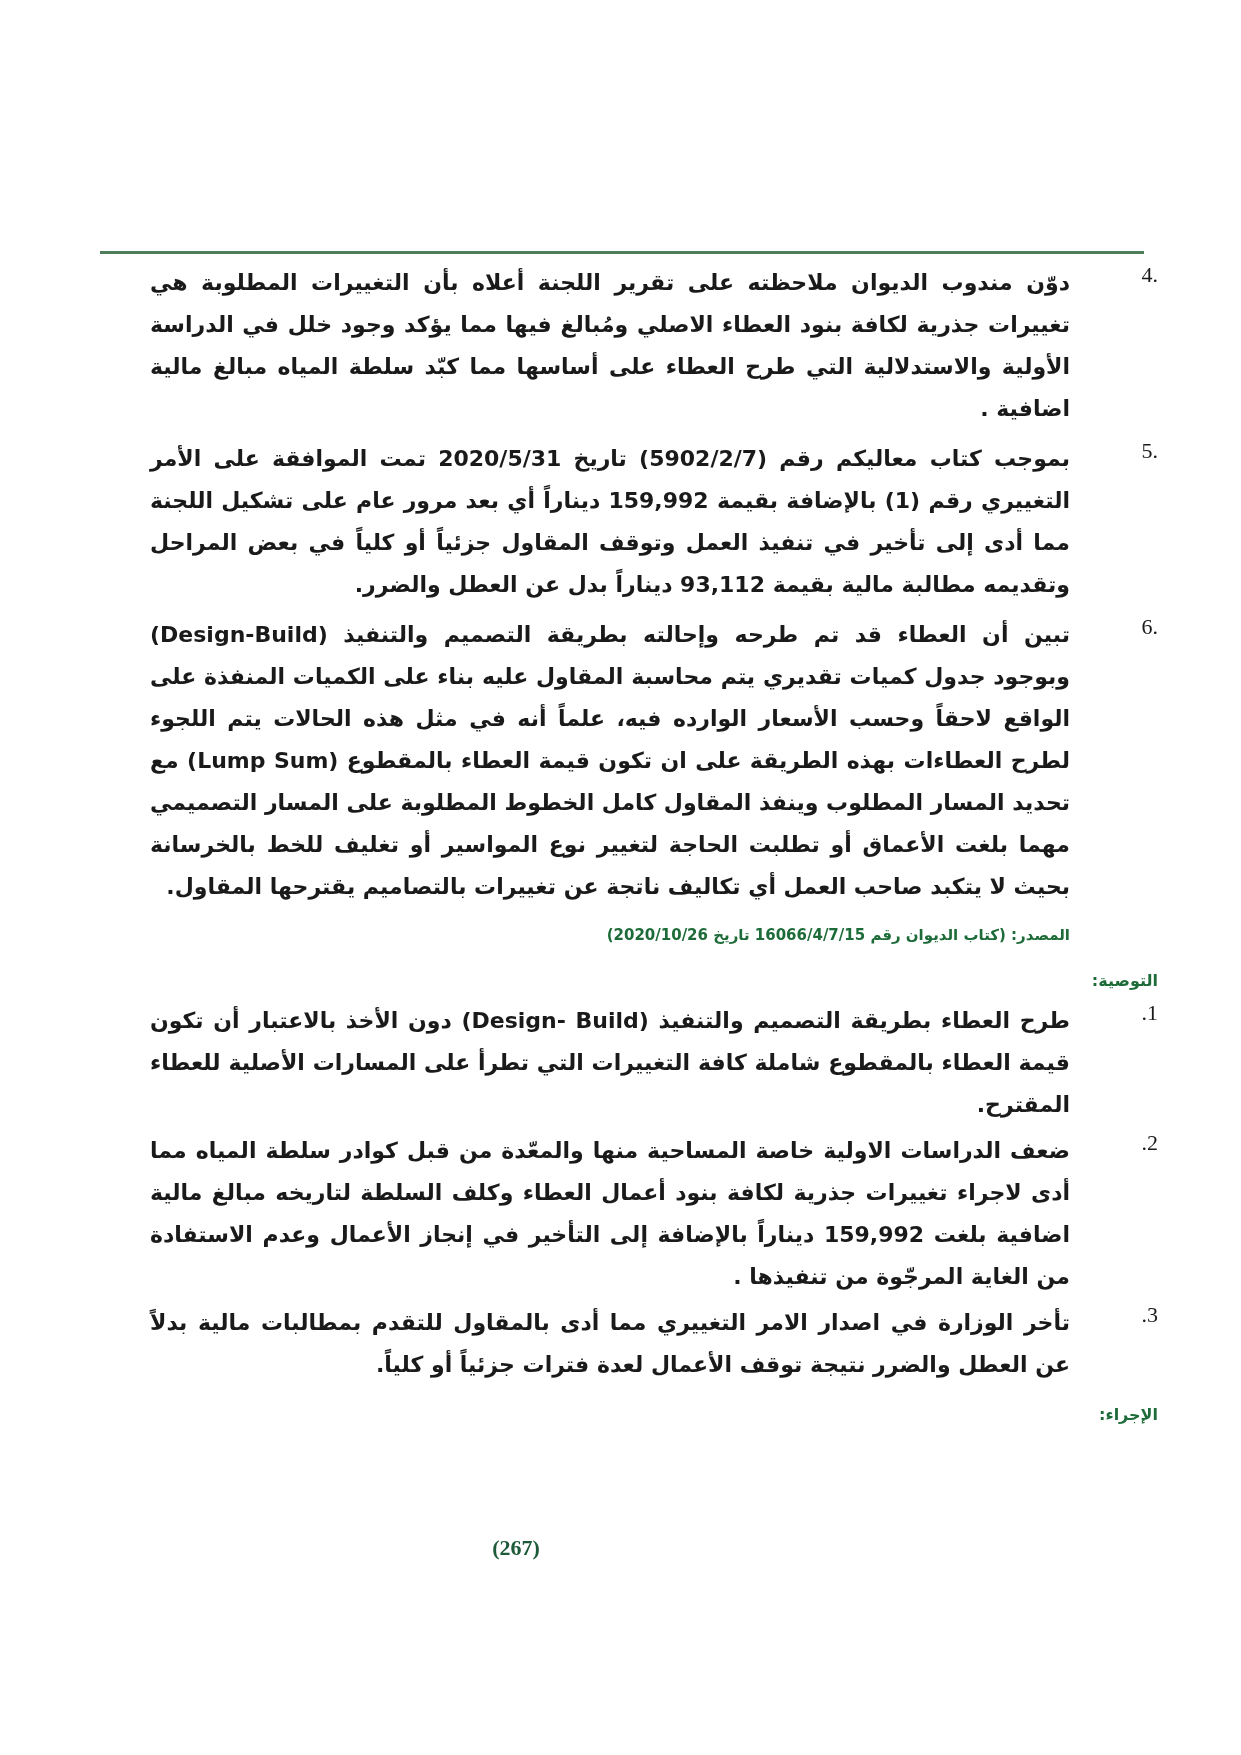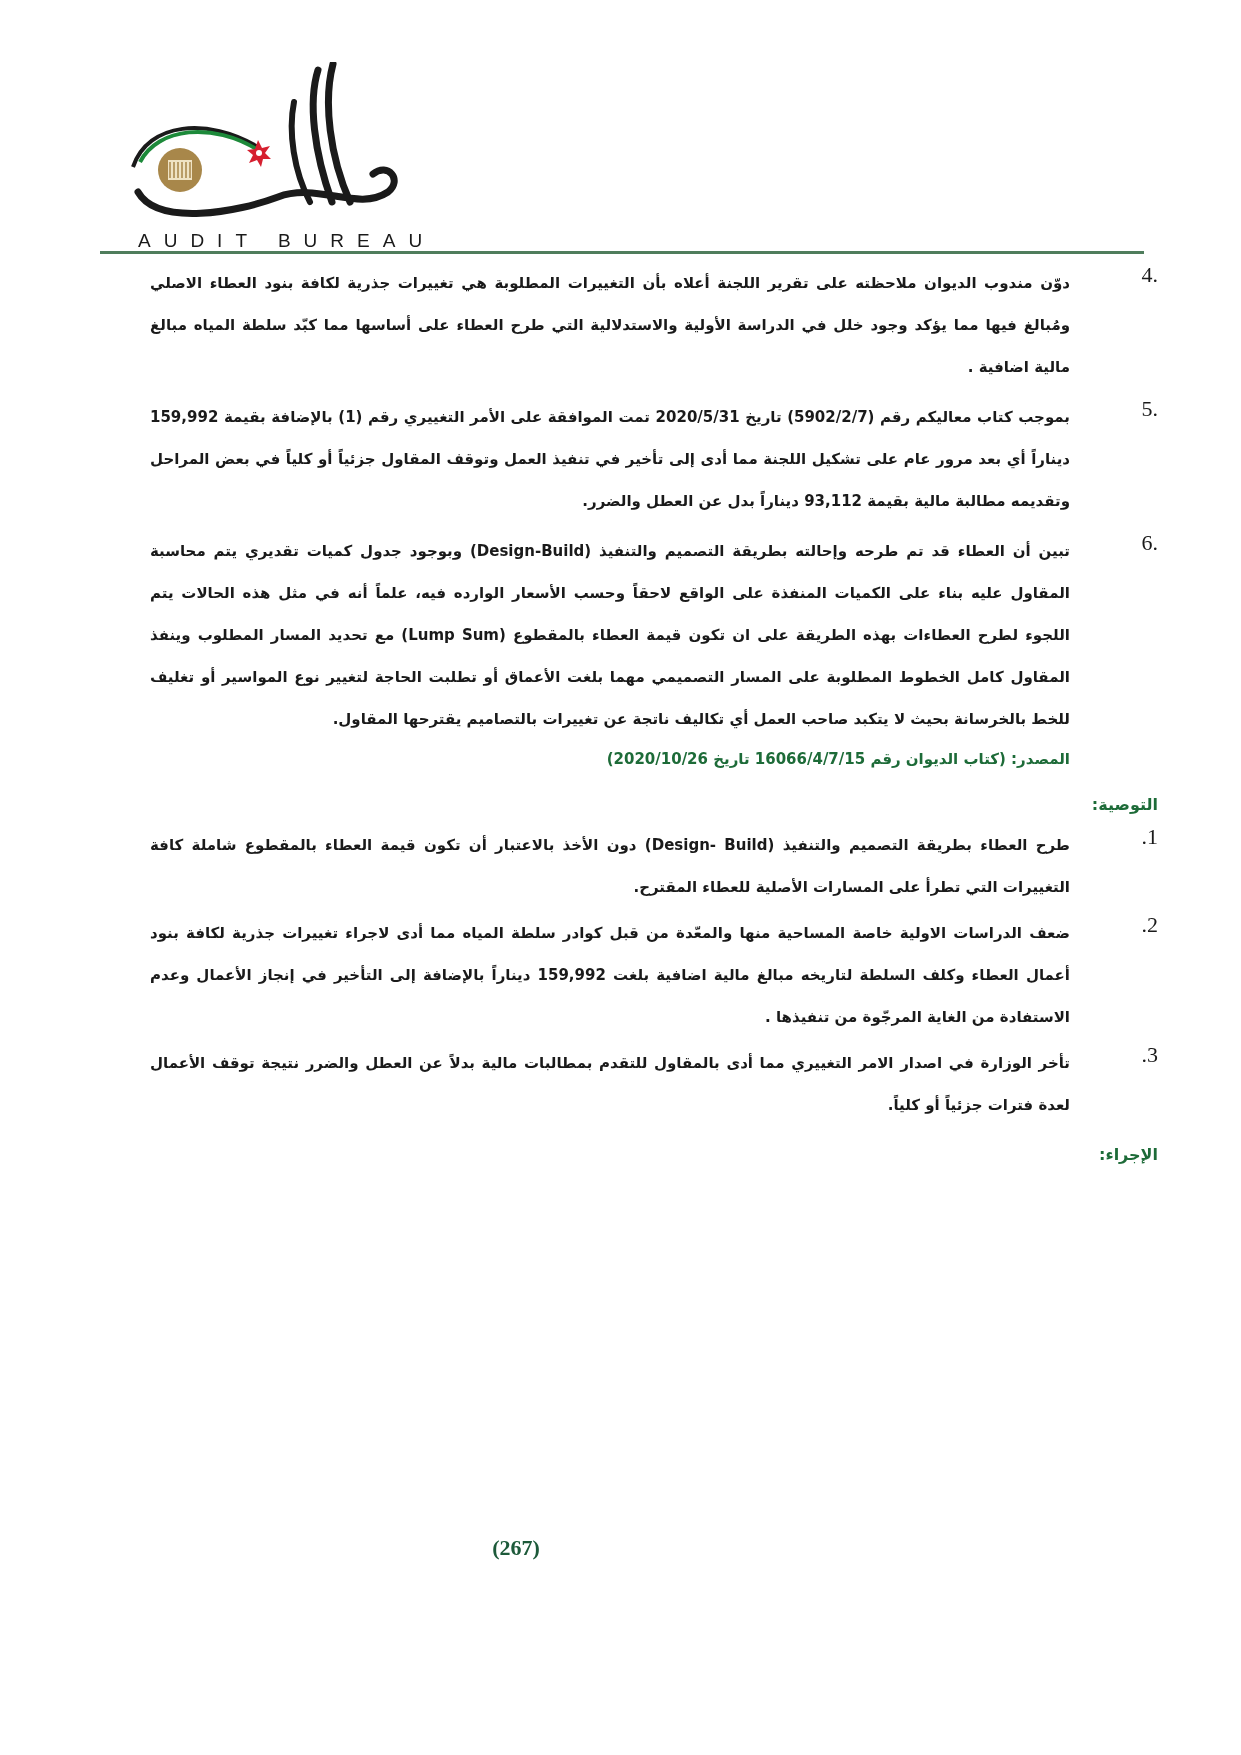--- a/index.html
+++ b/index.html
@@ -22,28 +22,28 @@
   }
   .rule { position: absolute; left: 100px; top: 251px; width: 1044px; height: 3px; background: #4f7d5c; }
 
   .content { position: absolute; left: 150px; top: 262px; width: 920px; direction: rtl; }
   .item { position: relative; padding-right: 0; margin: 0; }
   .item-num {
     position: absolute; right: -88px; top: 0;
     font-family: "Liberation Serif", serif; font-size: 22px; direction: ltr; color: #1a1a1a;
   }
   .item-text {
-    font-size: 15px; font-weight: bold; line-height: 42px; text-align: justify;
+    font-size: 22px; font-weight: bold; line-height: 42px; text-align: justify;
     text-align-last: right; direction: rtl;
   }
   .num-item-4 { margin-top: 0; }
   .num-item-5 { margin-top: 8px; }
   .num-item-6 { margin-top: 8px; }
   .source {
-    margin-top: 4px; font-size: 15px; font-weight: bold; color: #1d6b38; direction: rtl;
+    margin-top: 12px; font-size: 15px; font-weight: bold; color: #1d6b38; direction: rtl;
     text-align: right; line-height: 30px;
   }
   .section-heading {
     font-size: 16px; font-weight: bold; color: #1d6b38; text-align: right;
     margin-right: -88px; line-height: 30px;
   }
   .rec-heading { margin-top: 16px; }
   .proc-heading { margin-top: 14px; }
   .rec-item { margin-top: 4px; }
   .proc-text {
@@ -52,40 +52,20 @@
   }
   .page-number {
     position: absolute; left: 0; width: 1032px; top: 1535px; text-align: center;
     font-family: "Liberation Serif", serif; font-weight: bold; font-size: 22px; color: #1d5a3a;
   }
 </style>
 </head>
 <body>
 
 <div class="header">
-  <div class="logo">
-    <svg viewBox="0 0 290 168">
-
-      <path d="M200 8 C 190 40, 196 90, 214 140" stroke="#1a1a1a" stroke-width="7" fill="none" stroke-linecap="round"></path>
-      <path d="M215 2 C 205 40, 212 95, 232 140" stroke="#1a1a1a" stroke-width="7" fill="none" stroke-linecap="round"></path>
-      <path d="M176 40 C 170 70, 176 110, 192 140" stroke="#1a1a1a" stroke-width="6" fill="none" stroke-linecap="round"></path>
-
-      <path d="M20 130 C 40 165, 120 150, 160 135 C 200 120, 240 150, 270 130 C 285 118, 270 100, 255 112" stroke="#1a1a1a" stroke-width="7" fill="none" stroke-linecap="round"></path>
-      <path d="M15 105 C 30 60, 90 55, 140 85" stroke="#1a1a1a" stroke-width="4" fill="none"></path>
-      <path d="M22 100 C 40 65, 95 60, 140 88" stroke="#1d8a3a" stroke-width="4" fill="none"></path>
-
-      <circle cx="62" cy="108" r="22" fill="#a8874a"></circle>
-      <rect x="50" y="98" width="24" height="20" fill="#efe3c4"></rect>
-      <path d="M52 100 v16 M56 100 v16 M60 100 v16 M64 100 v16 M68 100 v16 M72 100 v16" stroke="#a8874a" stroke-width="1.5"></path>
-
-      <polygon points="140,78 144,86 152,84 147,91 153,97 145,97 143,105 139,98 131,101 135,93 129,88 137,87" fill="#d62030"></polygon>
-      <circle cx="141" cy="91" r="3" fill="#ffffff"></circle>
-    </svg>
-    <div class="logo-caption">AUDIT BUREAU</div>
-  </div>
   <div class="rule"></div>
 </div>
 
 <div class="content">
 
   <div class="item num-item-4">
     <span class="item-num">4.</span>
     <div class="item-text">دوّن مندوب الديوان ملاحظته على تقرير اللجنة أعلاه بأن التغييرات المطلوبة هي تغييرات جذرية لكافة بنود العطاء الاصلي ومُبالغ فيها مما يؤكد وجود خلل في الدراسة الأولية والاستدلالية التي طرح العطاء على أساسها مما كبّد سلطة المياه مبالغ مالية اضافية .</div>
   </div>
 

